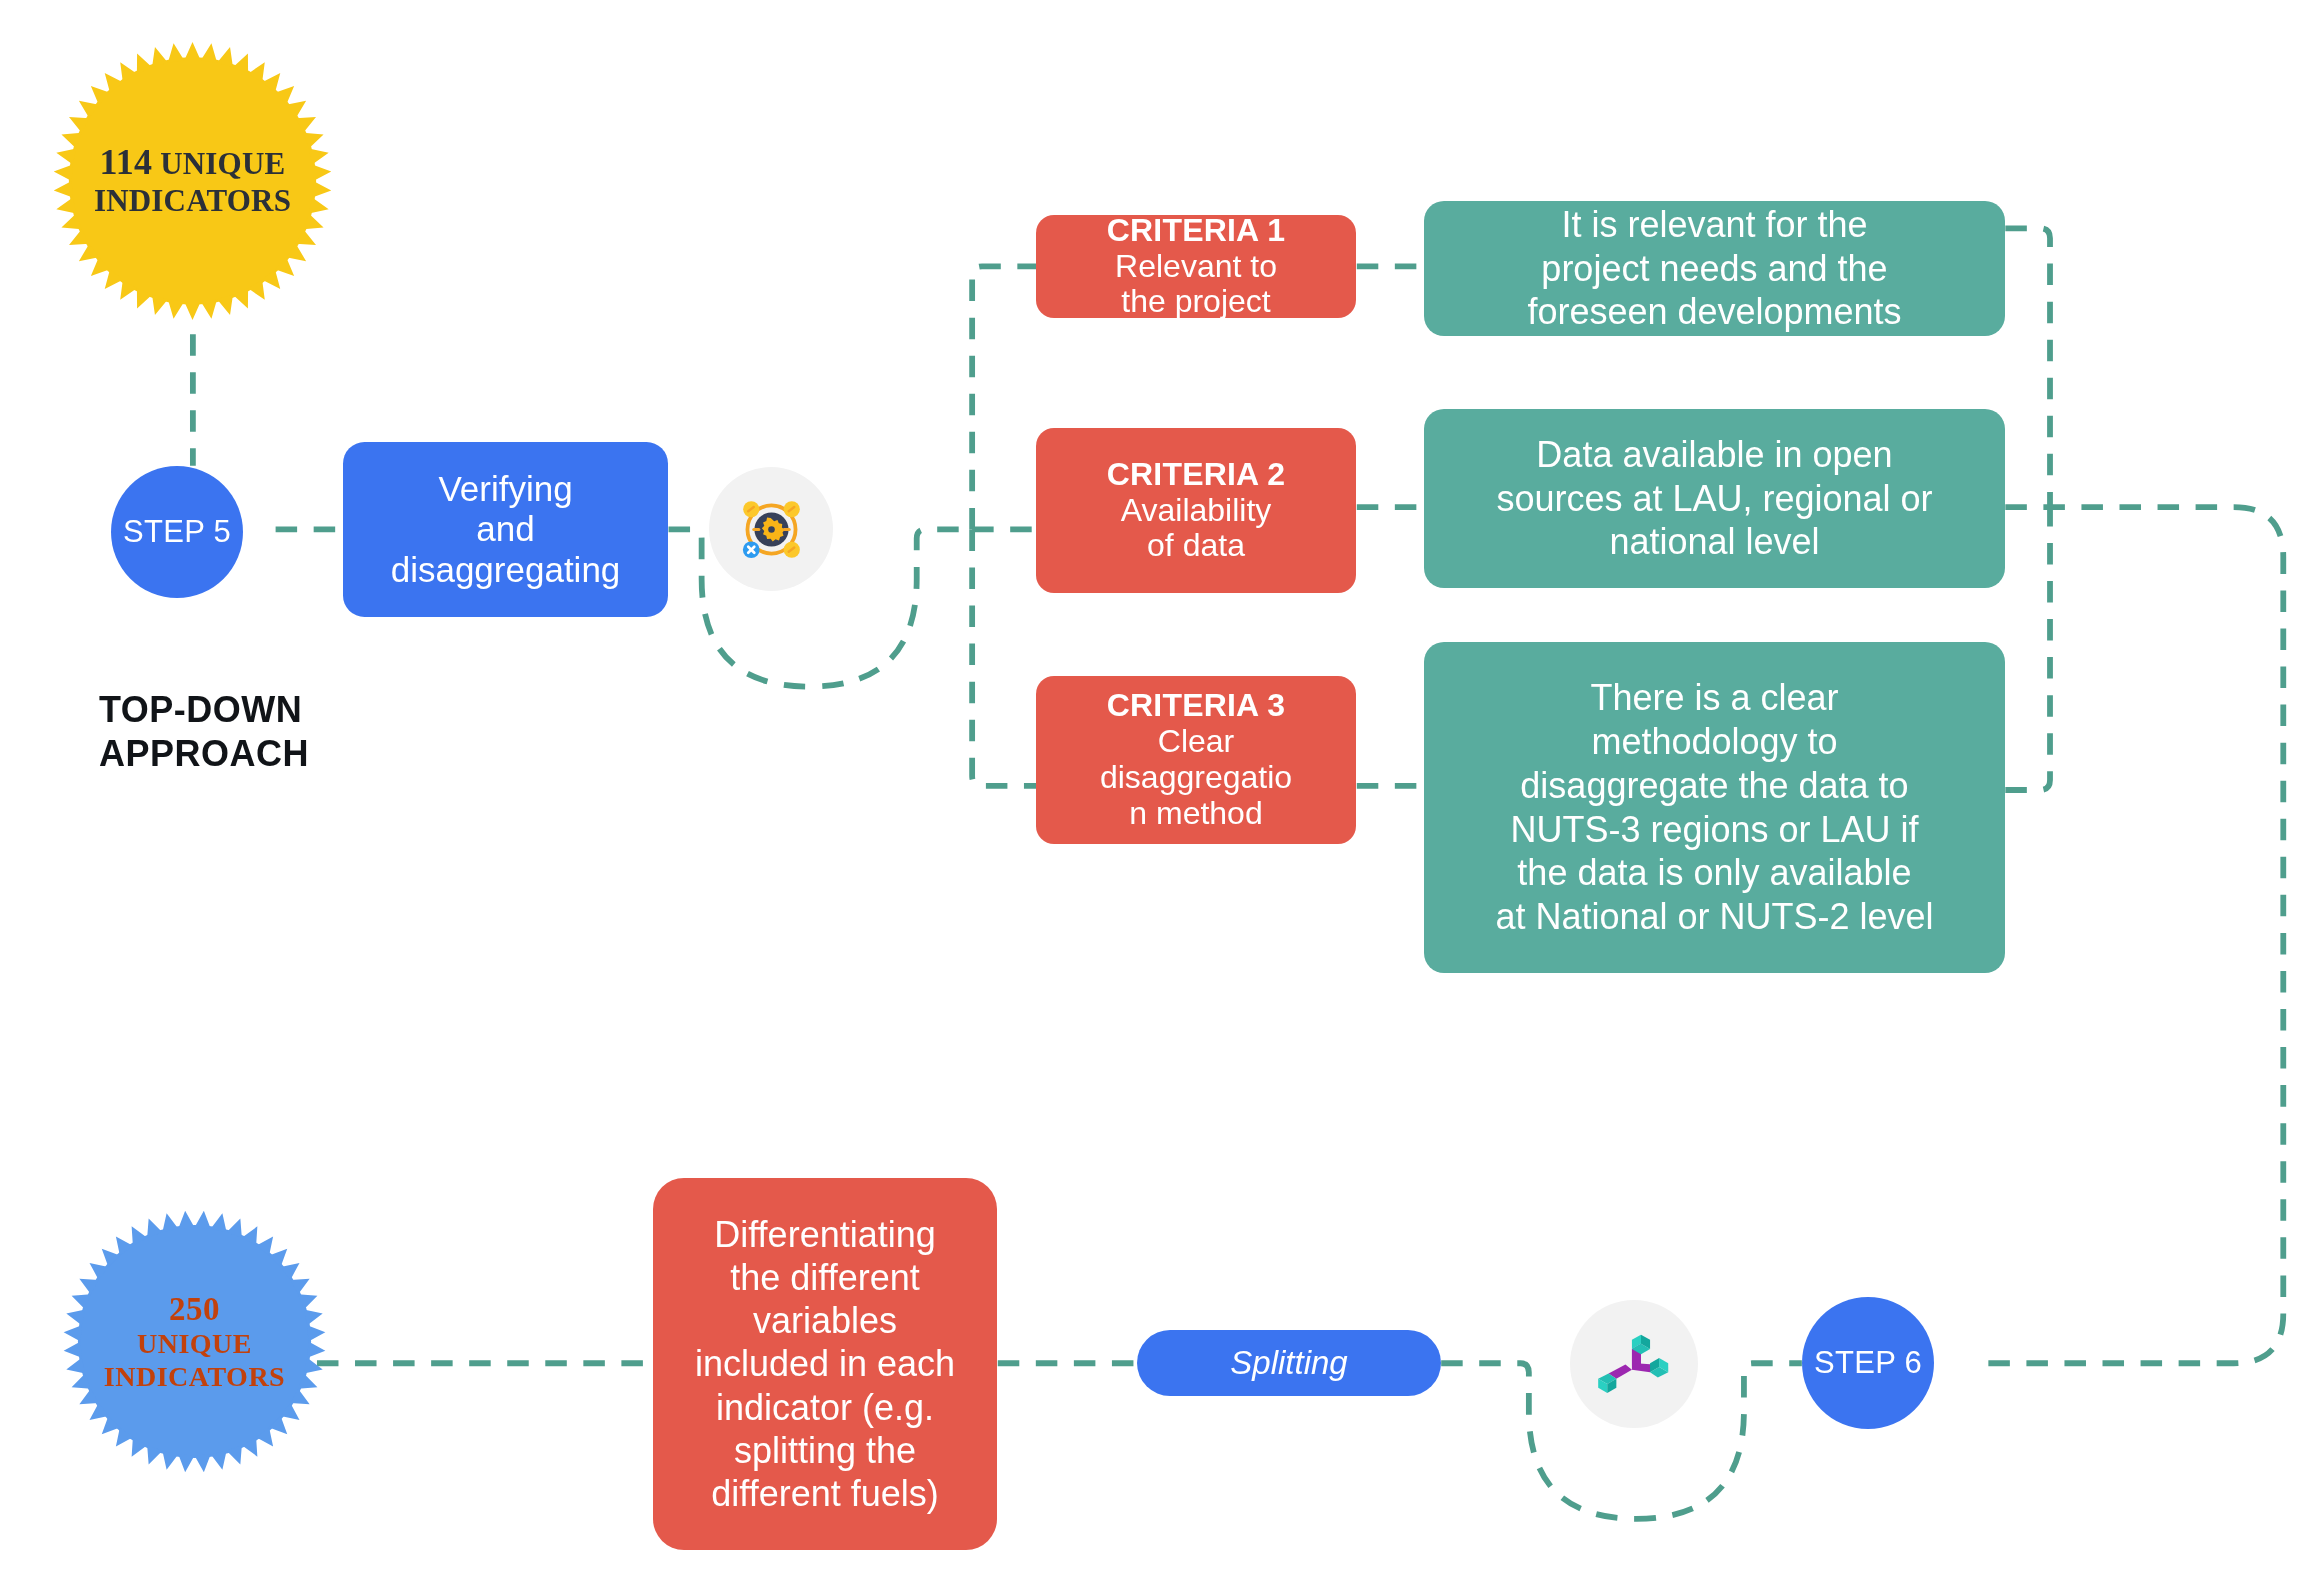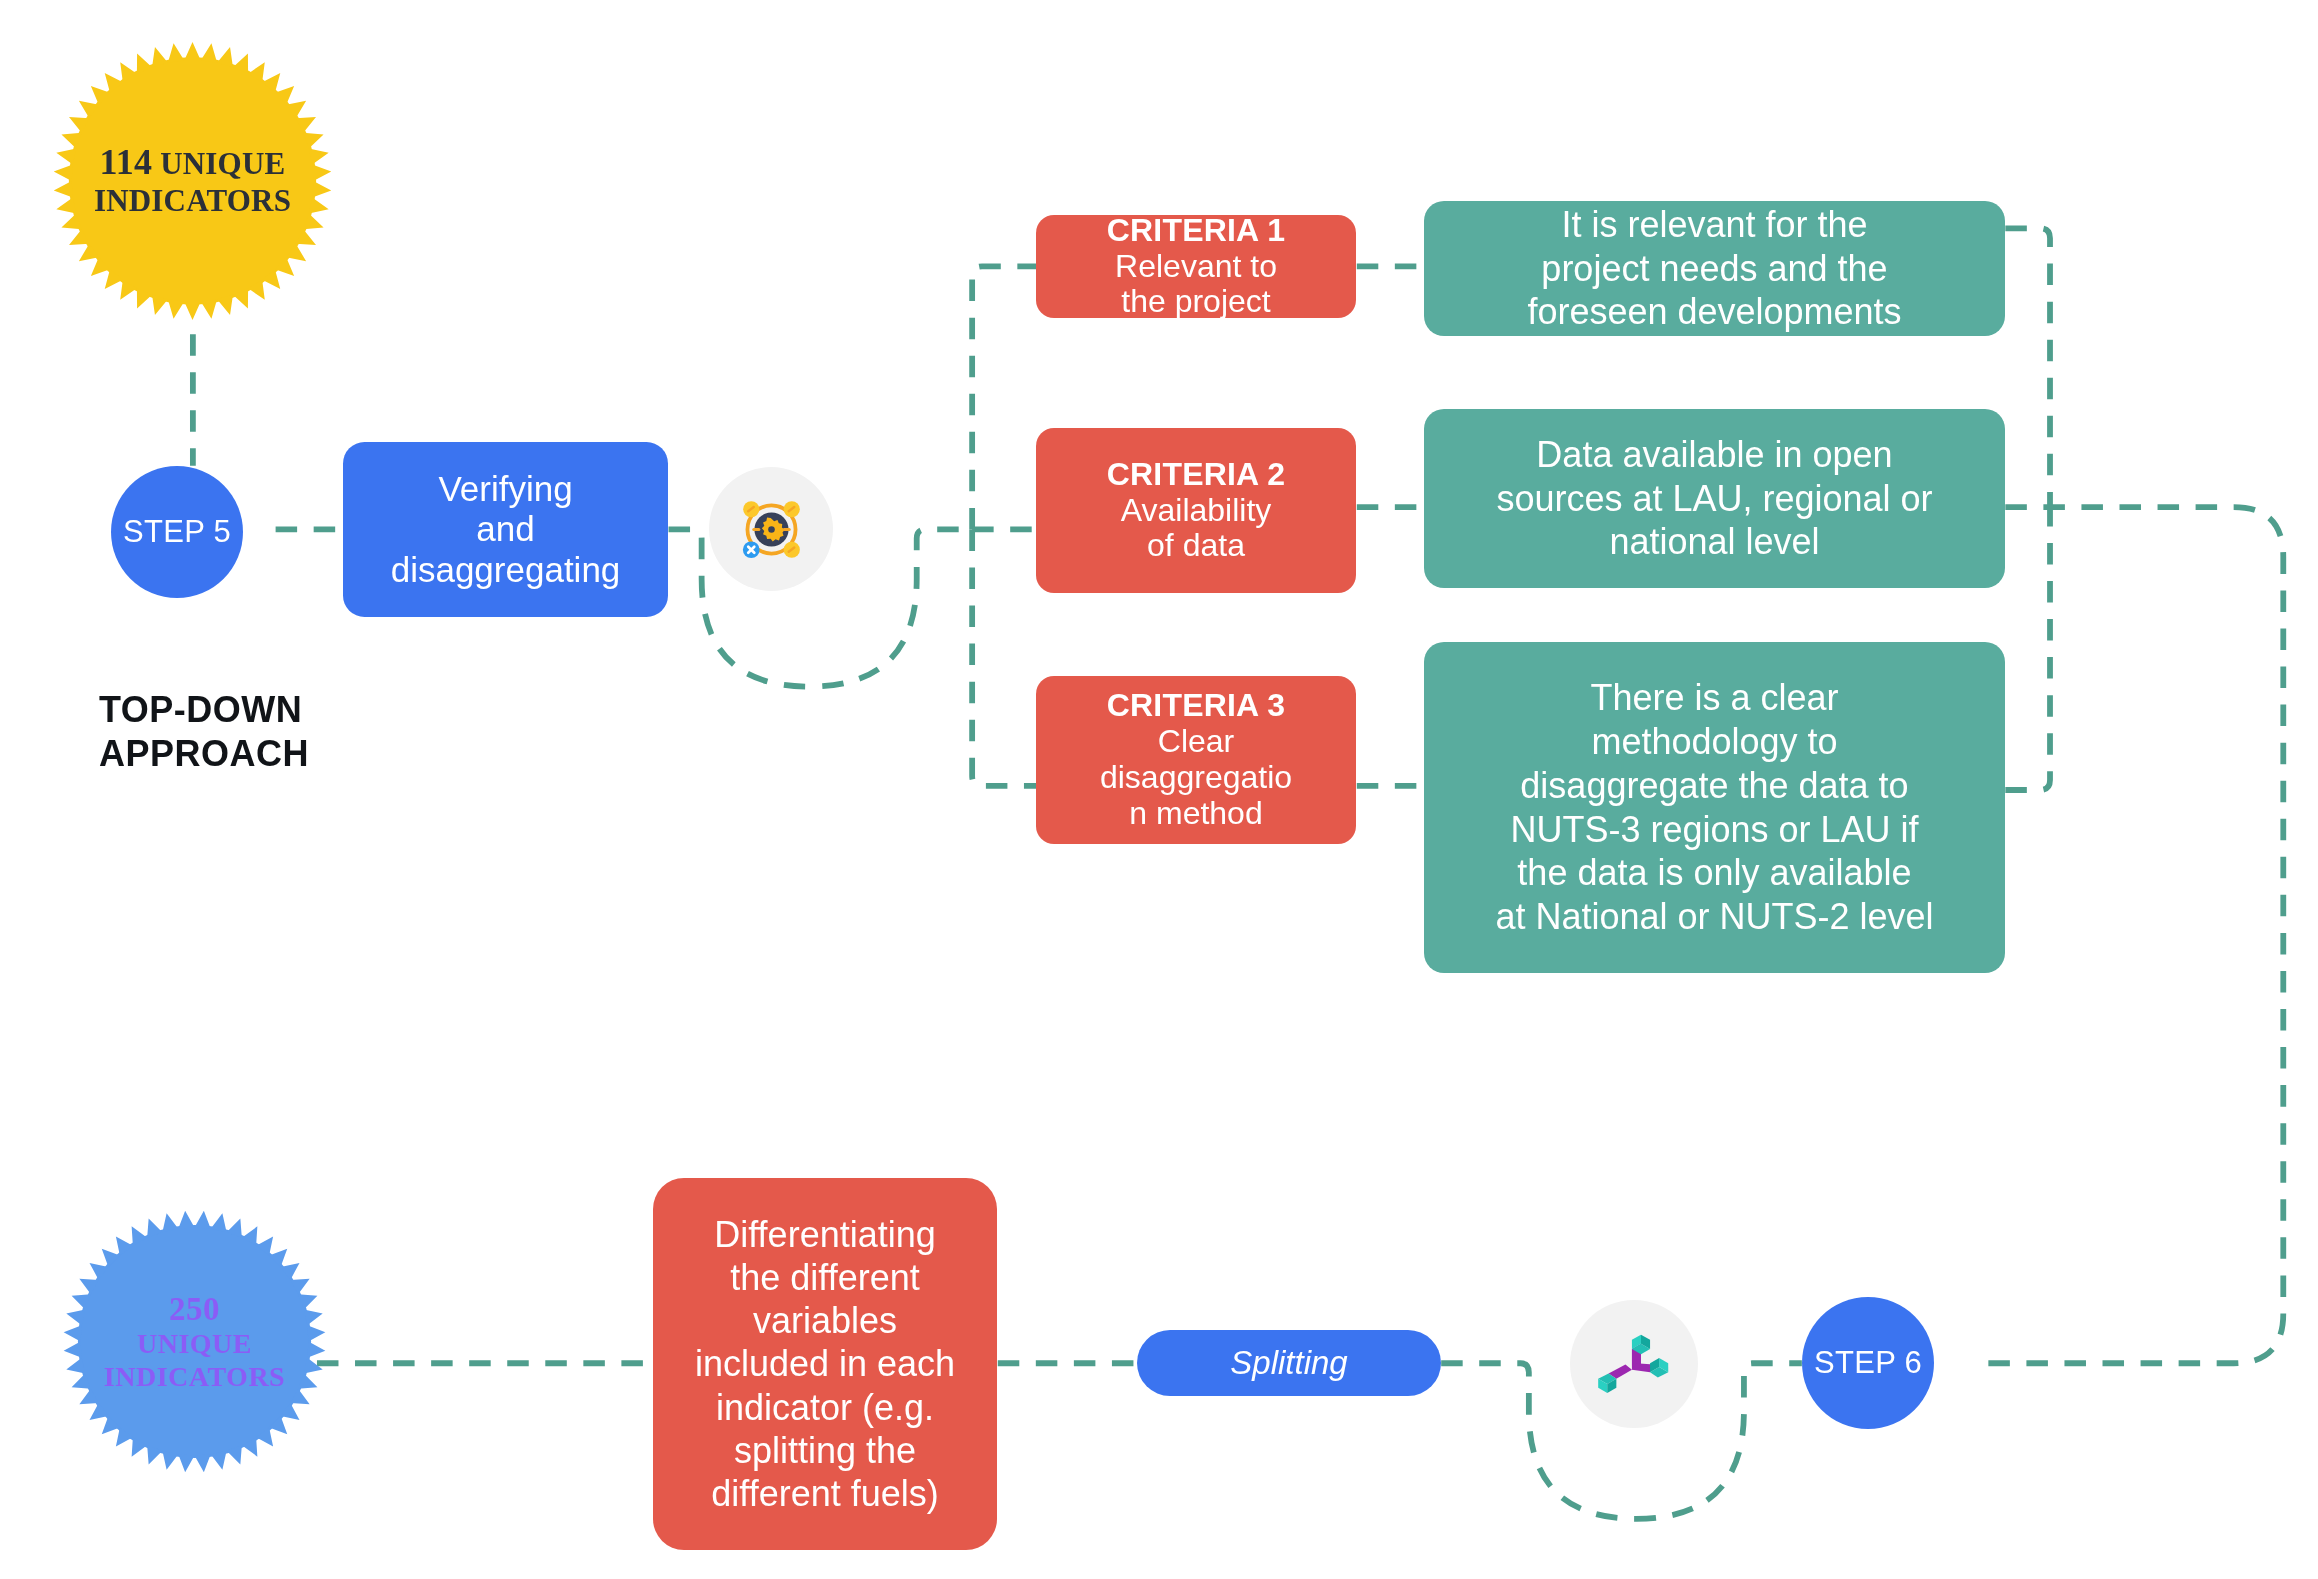--- a/index.html
+++ b/index.html
@@ -14,21 +14,21 @@
   .node{position:absolute;box-sizing:border-box;display:flex;align-items:center;
         justify-content:center;text-align:center;color:#ffffff;}
 
   
   .burst{position:absolute;display:flex;align-items:center;justify-content:center;text-align:center;font-family:Liberation Serif, serif;}
   .burst .burst-shape{position:absolute;left:0;top:0;width:100%;height:100%;}
   .burst .burst-text{position:relative;z-index:2;line-height:1.16;}
 
   #burst-114 .burst-text{color:#2b3038;font-size:31px;font-weight:700;letter-spacing:0.2px;}
   #burst-114 .num{font-size:36px;font-weight:800;}
-  #burst-250 .burst-text{color:#8b5cf6;font-size:28px;font-weight:700;letter-spacing:0.5px;}
+  #burst-250 .burst-text{color:#c2410c;font-size:28px;font-weight:700;letter-spacing:0.5px;}
   #burst-250 .num{font-size:33px;font-weight:800;}
 
   
   .step-circle{border-radius:50%;font-size:31px;font-weight:400;letter-spacing:0.3px;}
 
   
   .blue-box{background:#3b74f0;border-radius:21.5px;font-size:35px;line-height:1.16;padding:11.6px 16.5px;align-items:center;}
   .pill{background:#3b74f0;border-radius:36px;font-size:33px;padding:8.3px 18px;}
 
   

